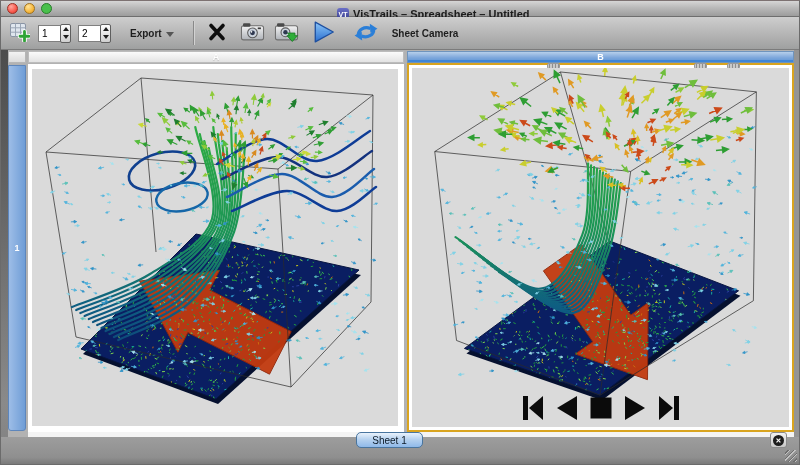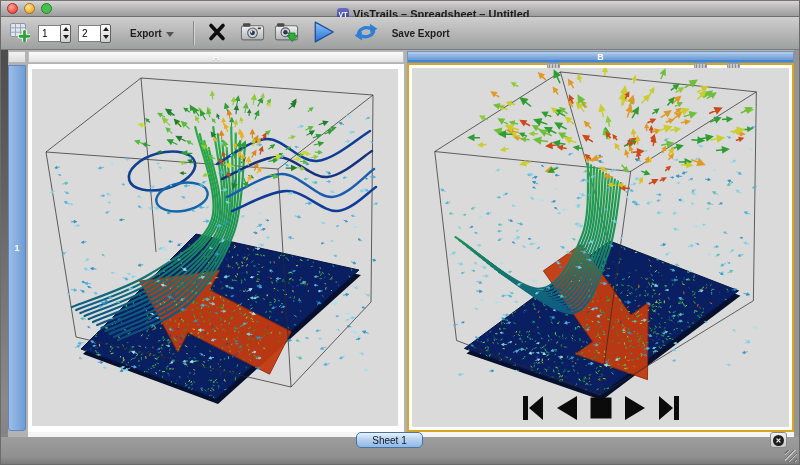--- a/index.html
+++ b/index.html
@@ -200,21 +200,21 @@
 
     <button class="savecam" style="margin-left:4px;">
       <span>
         <svg width="24" height="22" viewBox="0 0 22 20">
           <path d="M4,13 A7.5,6.5 0 0 1 15,6.8" fill="none" stroke="#2b7fd8" stroke-width="3"></path>
           <polygon points="14.5,2.5 21.5,7 15,10.8" fill="#2b7fd8"></polygon>
           <path d="M18,7.5 A7.5,6.5 0 0 1 7,13.6" fill="none" stroke="#2b7fd8" stroke-width="3"></path>
           <polygon points="7.5,17.8 0.5,13.2 7,9.5" fill="#2b7fd8"></polygon>
         </svg>
       </span>
-      <span class="tlabel" style="margin-left:6px;">Save Export</span>
+      <span class="tlabel" style="margin-left:6px;">Sheet Camera</span>
     </button>
   </div>
 
   <div class="sheetbg"></div>
   <div class="leftedge"></div>
 
   <div class="corner"></div>
   <div class="colheader colA">
     <span>A</span>
   </div>

